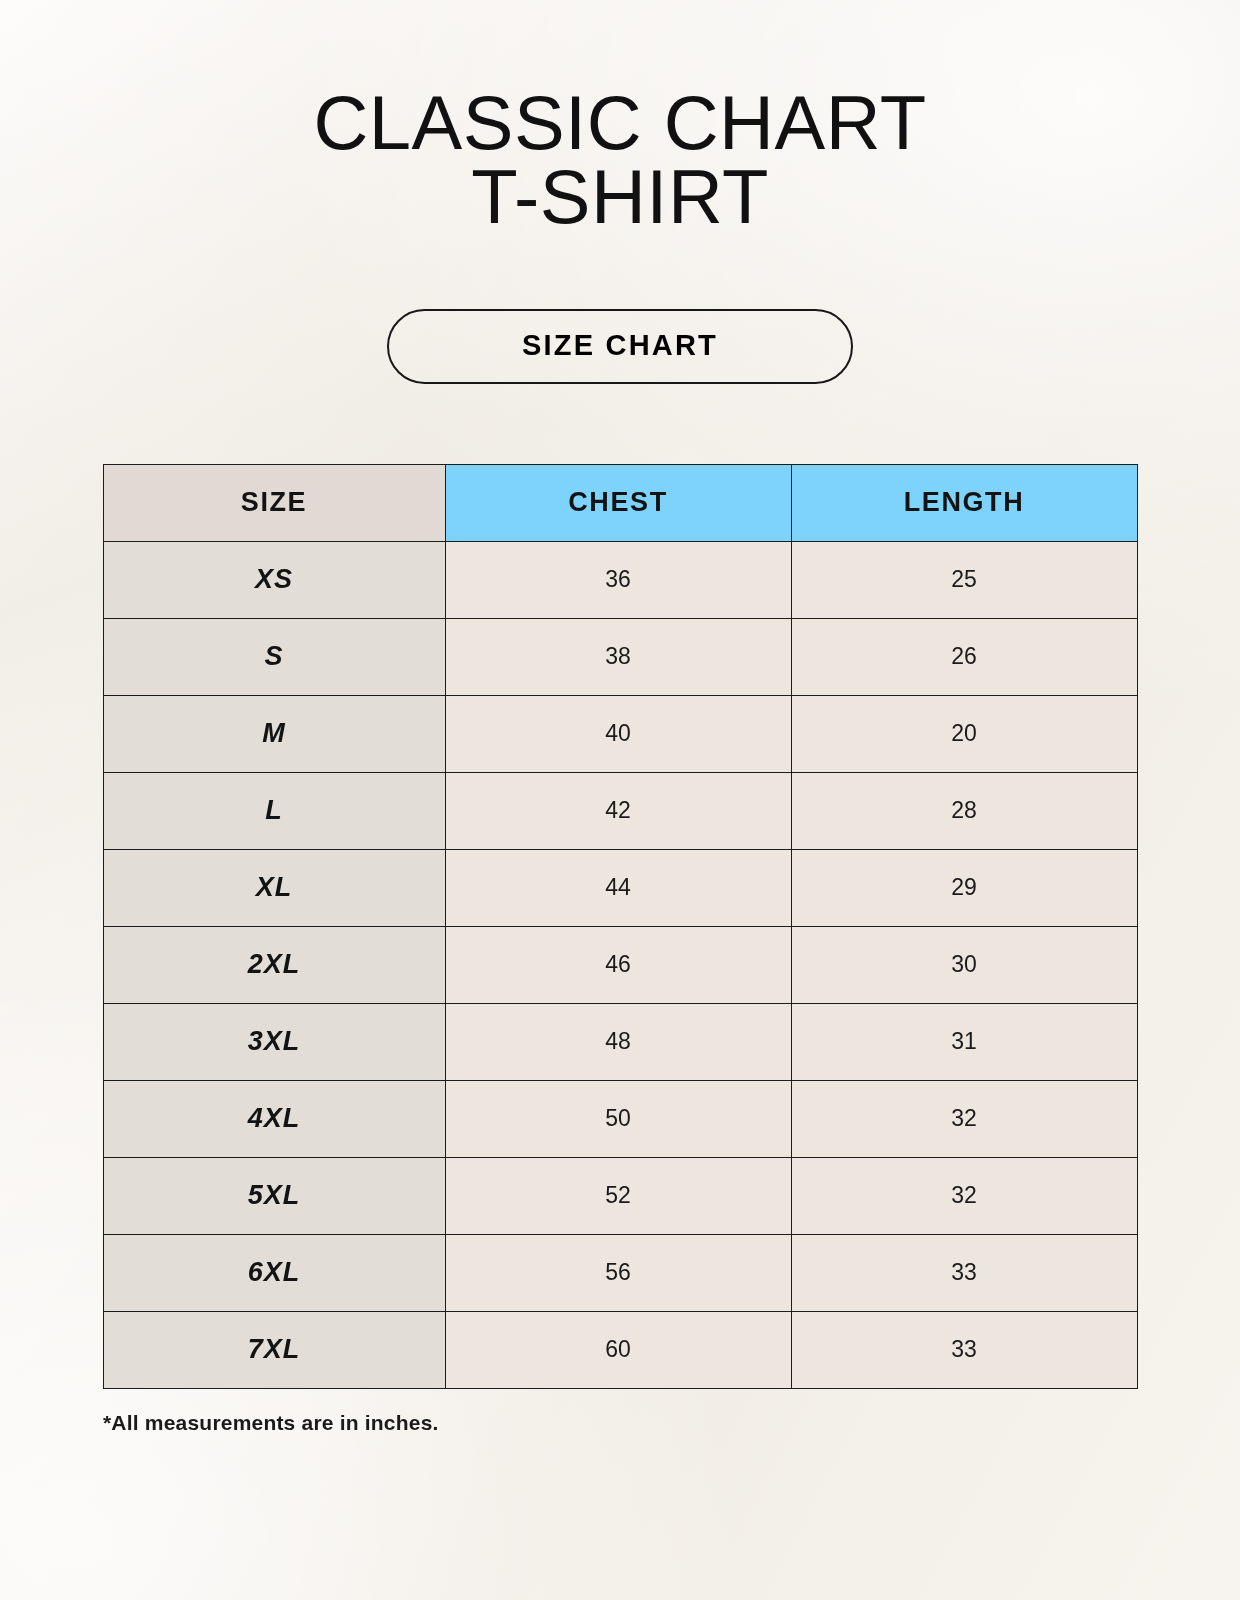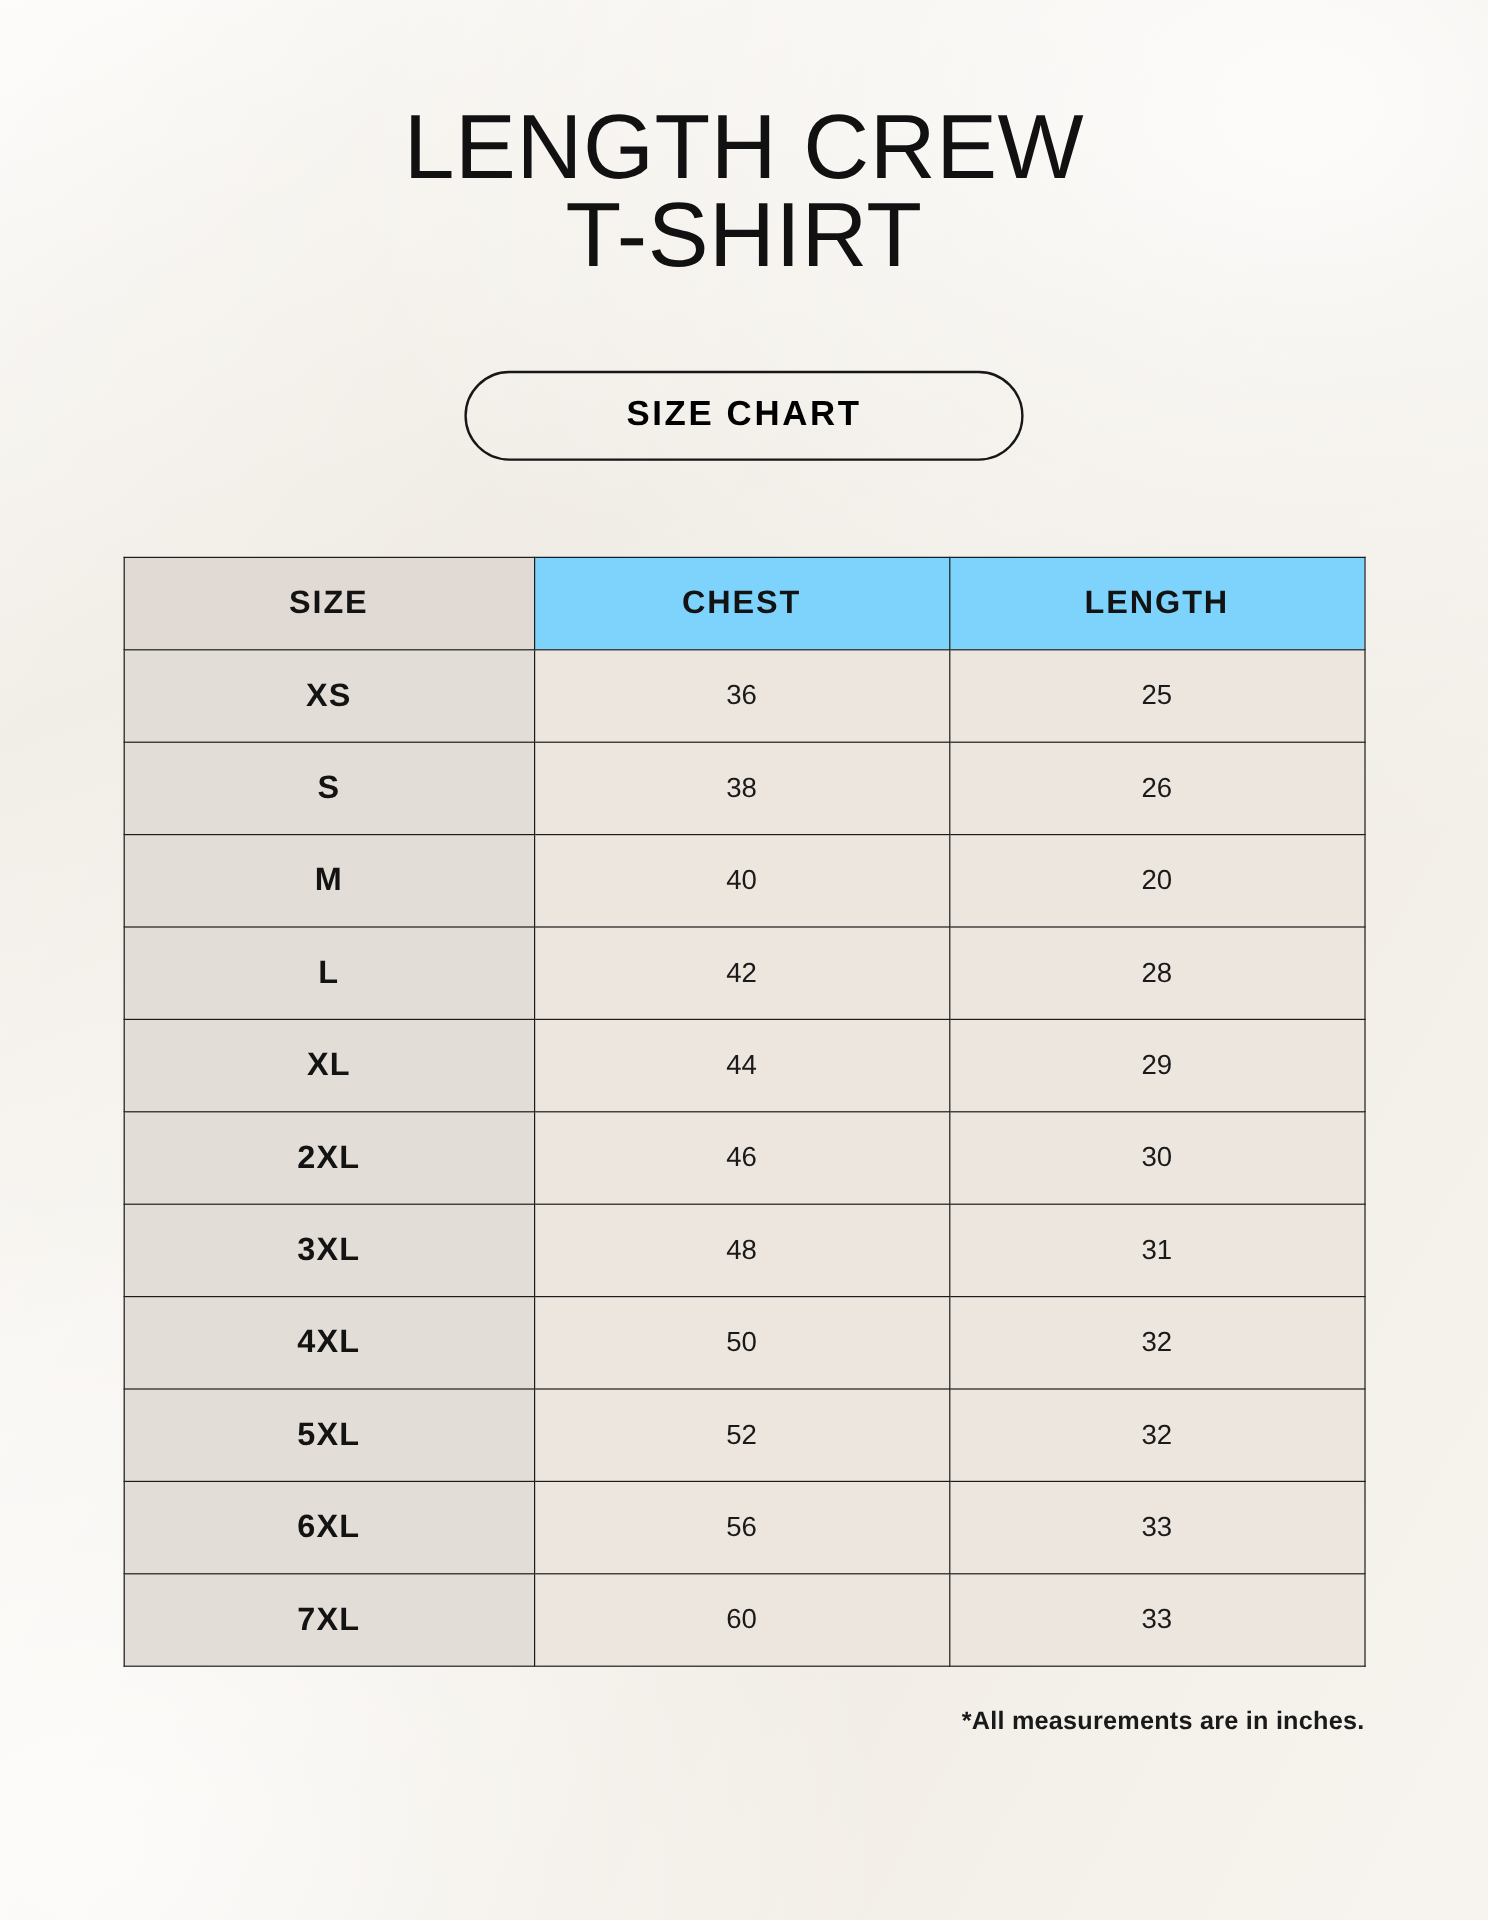--- a/index.html
+++ b/index.html
@@ -98,49 +98,50 @@
   thead th.h-size { background: #e1dad4; }
   thead th.h-chest,
   thead th.h-length { background: #7dd3fc; }
 
   tbody td.size-cell {
     background: #e3ddd7;
     font-size: 27px;
     font-weight: 700;
     letter-spacing: 1px;
     color: #131313;
+    font-style: italic;
   }
   tbody td.val-cell {
     background: #ece6de;
     font-size: 23px;
     font-weight: 400;
     color: #1a1a1a;
   }
 
   .footnote {
     width: 1034px;
-    margin: 34px auto 0;
-    text-align: right;
+    margin: 22px auto 0;
+    text-align: left;
     font-size: 21px;
     font-weight: 700;
     color: #1a1a1a;
     letter-spacing: 0.2px;
   }
 </style>
 </head>
 <body>
 
 <div class="bg-wash w1"></div>
 <div class="bg-wash w2"></div>
 <div class="bg-wash w3"></div>
 
 <div class="page">
 
   <h1 class="title">
-    <span>LENGTH CREW</span>
+    <span>CLASSIC CHART</span>
     <span class="line2">T-SHIRT</span>
   </h1>
 
   <div class="badge-wrap">
     <div class="badge">SIZE CHART</div>
   </div>
 
   <table class="size-table">
     <colgroup>
       <col class="c-size">

